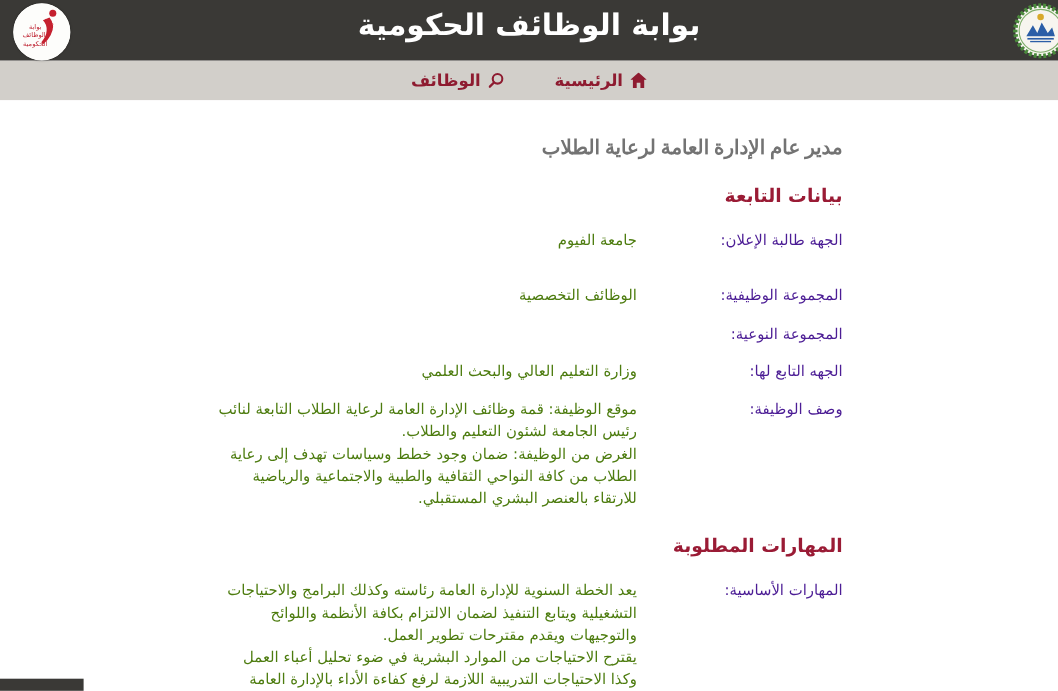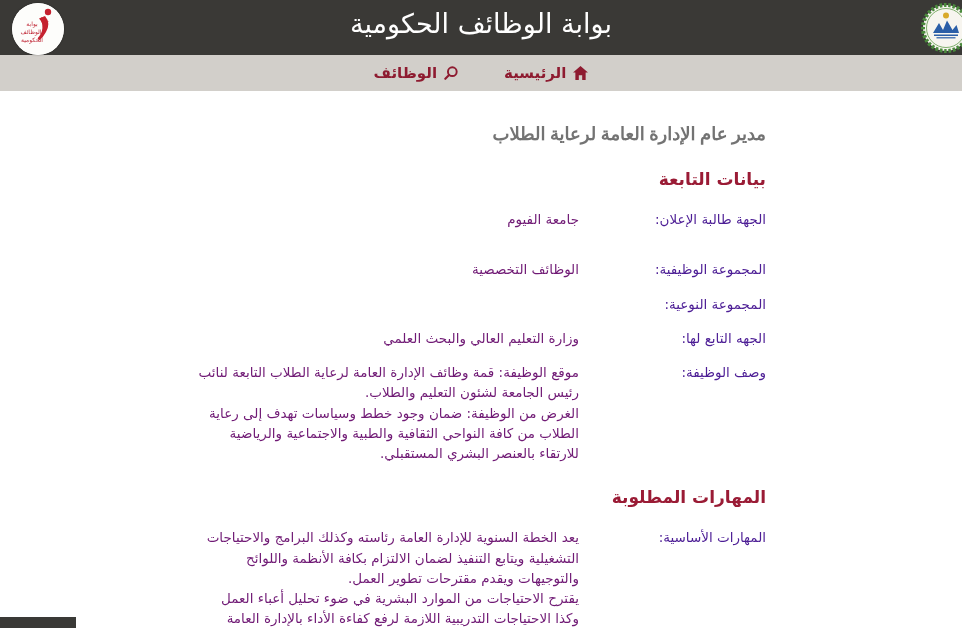--- a/index.html
+++ b/index.html
@@ -14,21 +14,21 @@
   .app-header {
     position: relative;
     width: 100%; height: 55px;
     background: #3a3936;
   }
   .app-title {
     position: absolute; left: 0; right: 0; top: 8px;
     text-align: center;
     color: #ffffff;
     font-size: 27px;
-    font-weight: 400;
+    font-weight: 700;
     letter-spacing: 0;
   }
   .portal-logo {
     position: absolute; left: 12px; top: 3px;
     width: 52px; height: 52px;
     border-radius: 50%;
     background: #fdfdfb;
     overflow: hidden;
     cursor: pointer;
     box-shadow: 0 0 2px rgba(0,0,0,.4);
@@ -83,21 +83,21 @@
   .field-row.spaced { margin-bottom: 30px; }
   .field-label {
     flex: none; width: 187px;
     color: #4c1d95;
     font-size: 13.5px;
     line-height: 1.5;
     padding-left: 10px;
   }
   .field-value {
     flex: none; width: 383px;
-    color: #701a75;
+    color: #4d7c0f;
     font-size: 13.5px;
     line-height: 1.5;
     white-space: pre-line;
     text-align: right;
   }
 
   
   .footer-strip {
     position: absolute;
     left: 0; bottom: 0;

